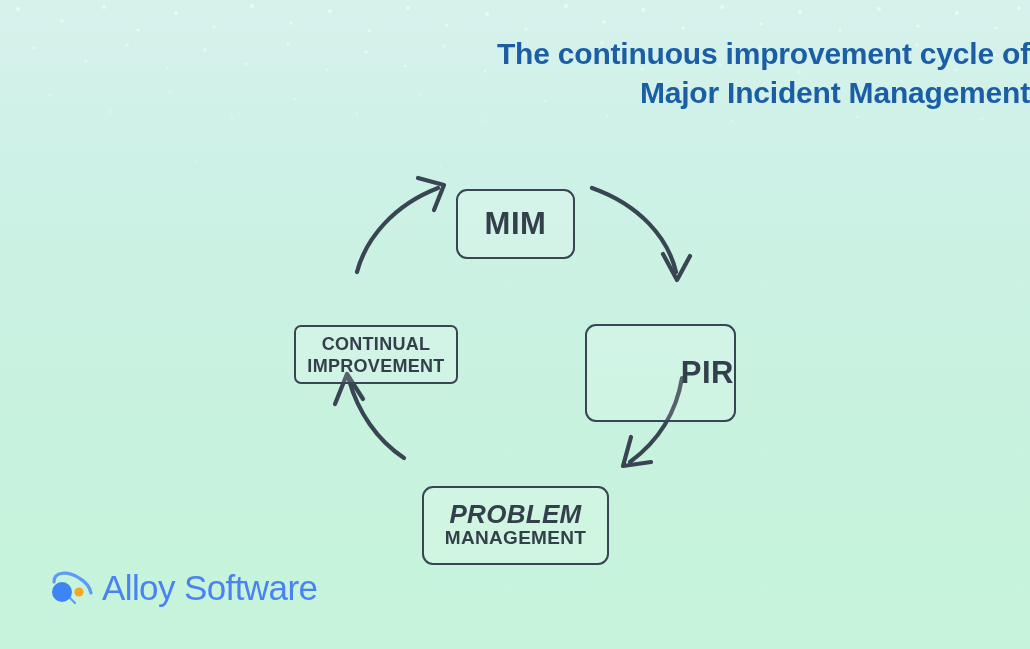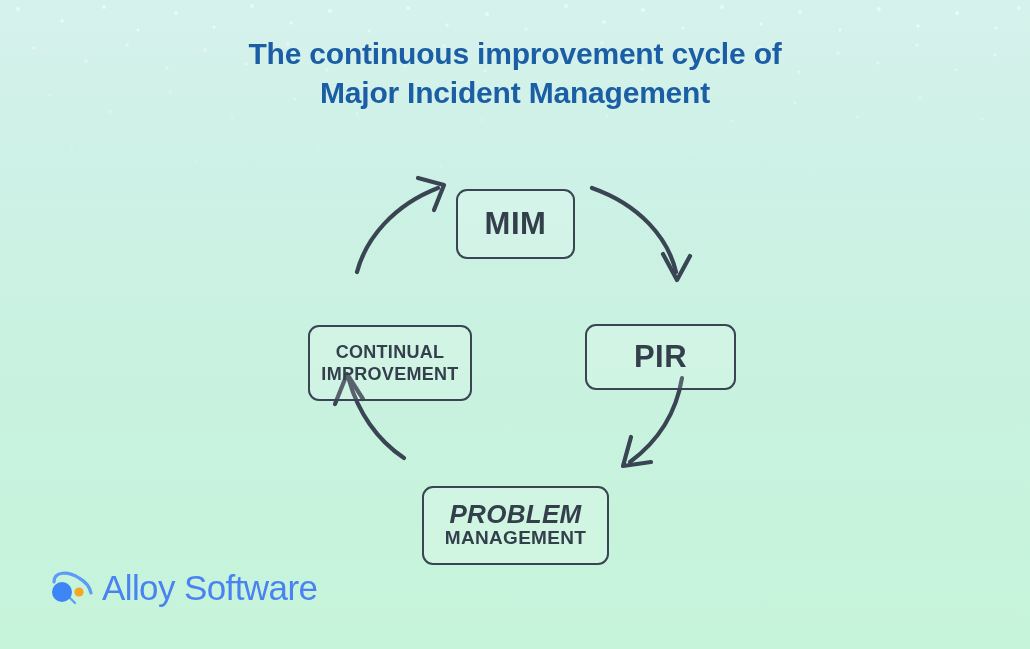--- a/index.html
+++ b/index.html
@@ -27,21 +27,21 @@
     left:0; top:0;
     width:1030px; height:649px;
     pointer-events:none;
   }
 
   
   #title-block {
     position:absolute;
     left:0; top:34px;
     width:1030px;
-    text-align:center;
+    text-align:right;
   }
   #title-block .tline {
     display:block;
     color:#1b5ea6;
     font-size:30px;
     font-weight:bold;
     line-height:39px;
     letter-spacing:-0.2px;
   }
 
@@ -73,28 +73,28 @@
   .node-line {
     display:block;
     font-weight:bold;
     letter-spacing:0.3px;
     white-space:nowrap;
   }
 
   #node-mim        { left:456px; top:149px; width:119px; height:70px; }
   #node-mim  .l1   { font-size:31px; line-height:34px; letter-spacing:0.5px; }
 
-  #node-pir        { left:585px; top:284px; width:151px; height:66px; }
+  #node-pir        { left:585px; top:284px; width:151px; height:98px;align-items:flex-end; }
   #node-pir  .l1   { font-size:31px; line-height:34px; letter-spacing:0.5px; }
 
   #node-problem    { left:422px; top:446px; width:187px; height:79px; }
   #node-problem .l1{ font-size:26px; line-height:25px;font-style:italic; }
   #node-problem .l2{ font-size:19px; line-height:22px;text-align:center; }
 
-  #node-continual  { left:308px; top:285px; width:164px; height:76px; }
+  #node-continual  { left:294px; top:285px; width:164px; height:59px;border-radius:7px; }
   #node-continual .l1{ font-size:18px; line-height:22px; }
   #node-continual .l2{ font-size:18px; line-height:22px;text-align:center; }
 
   
   #logo {
     position:absolute;
     left:48px; top:563px;
     height:50px;
     display:flex;
     align-items:center;

